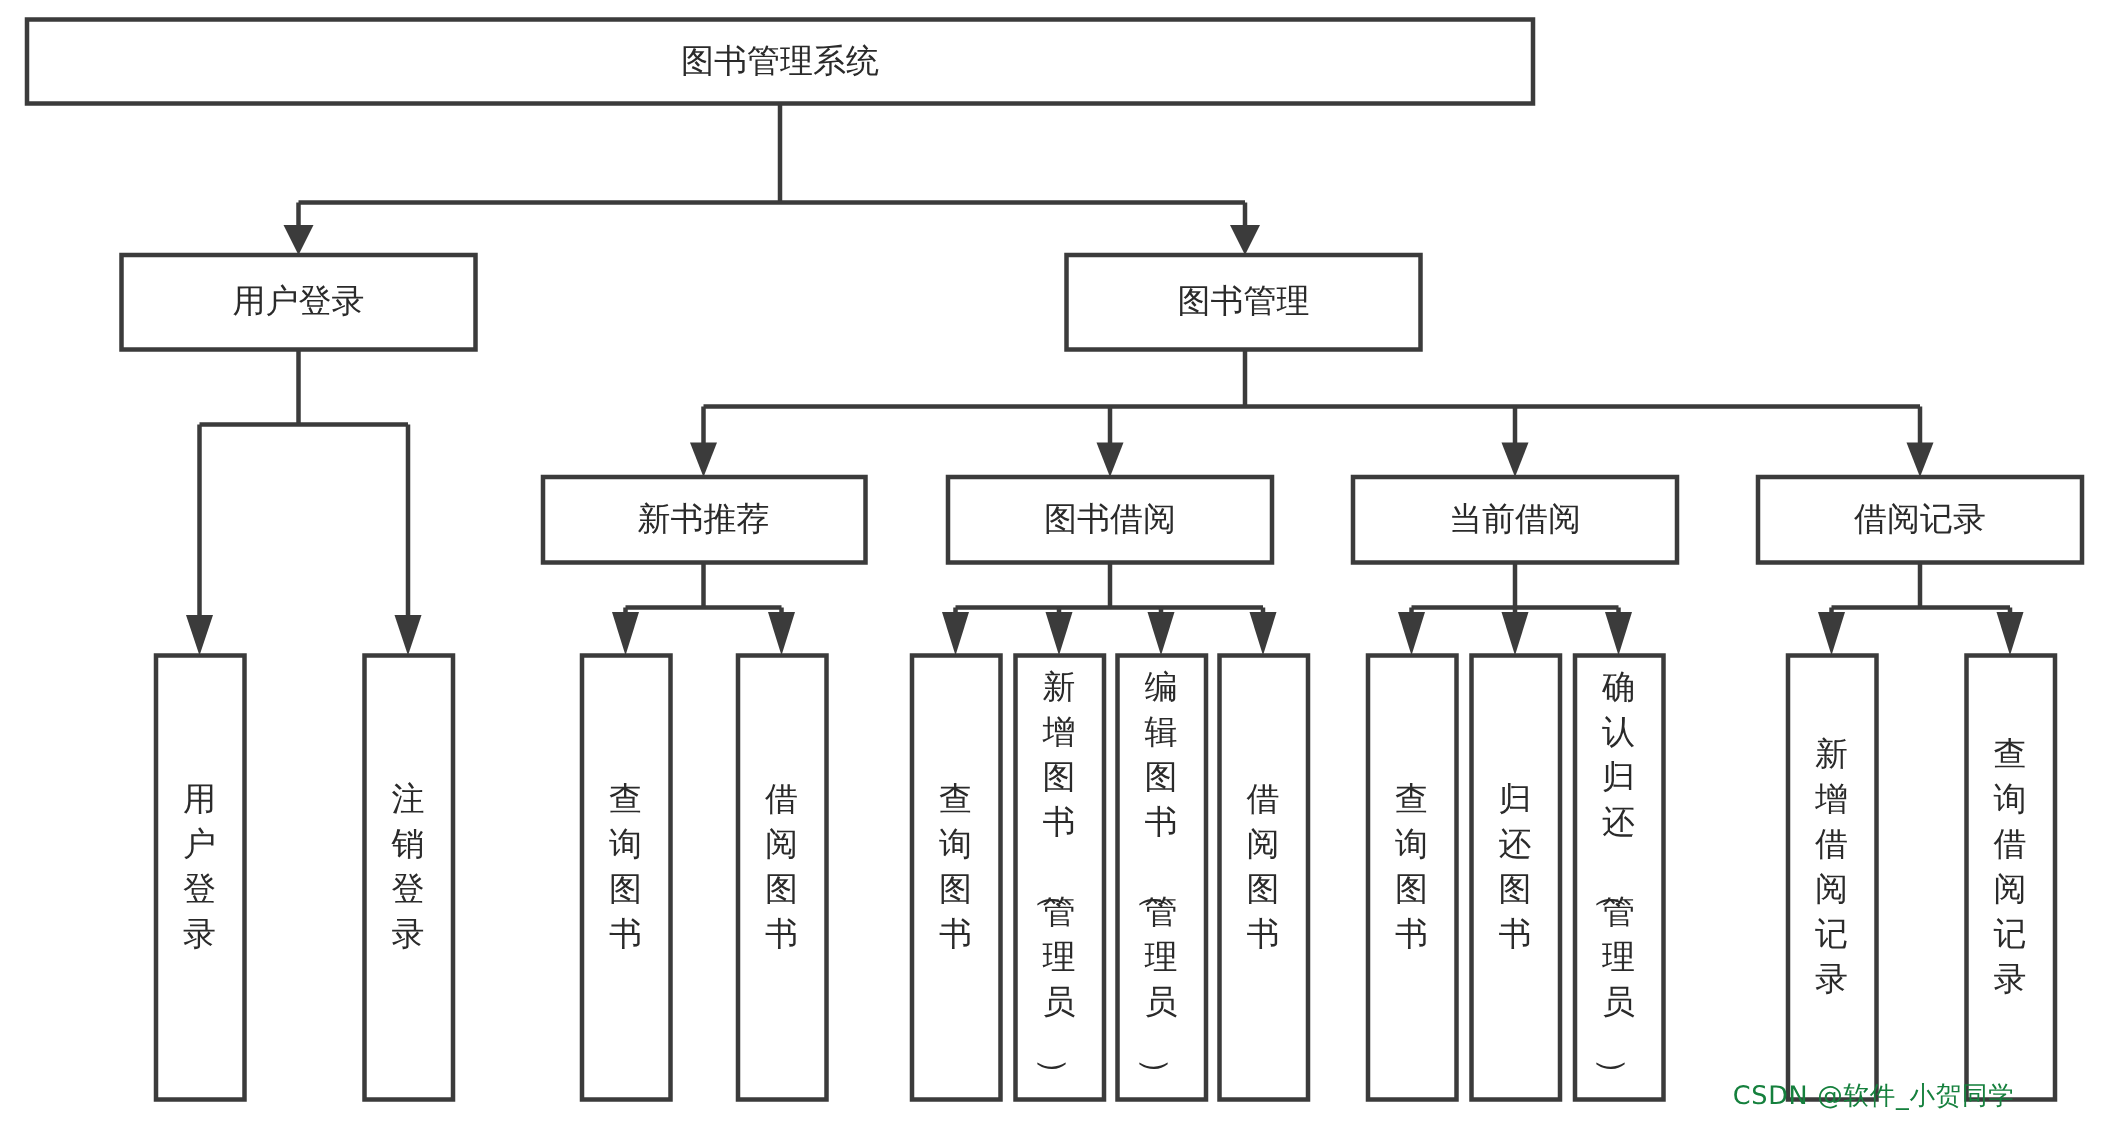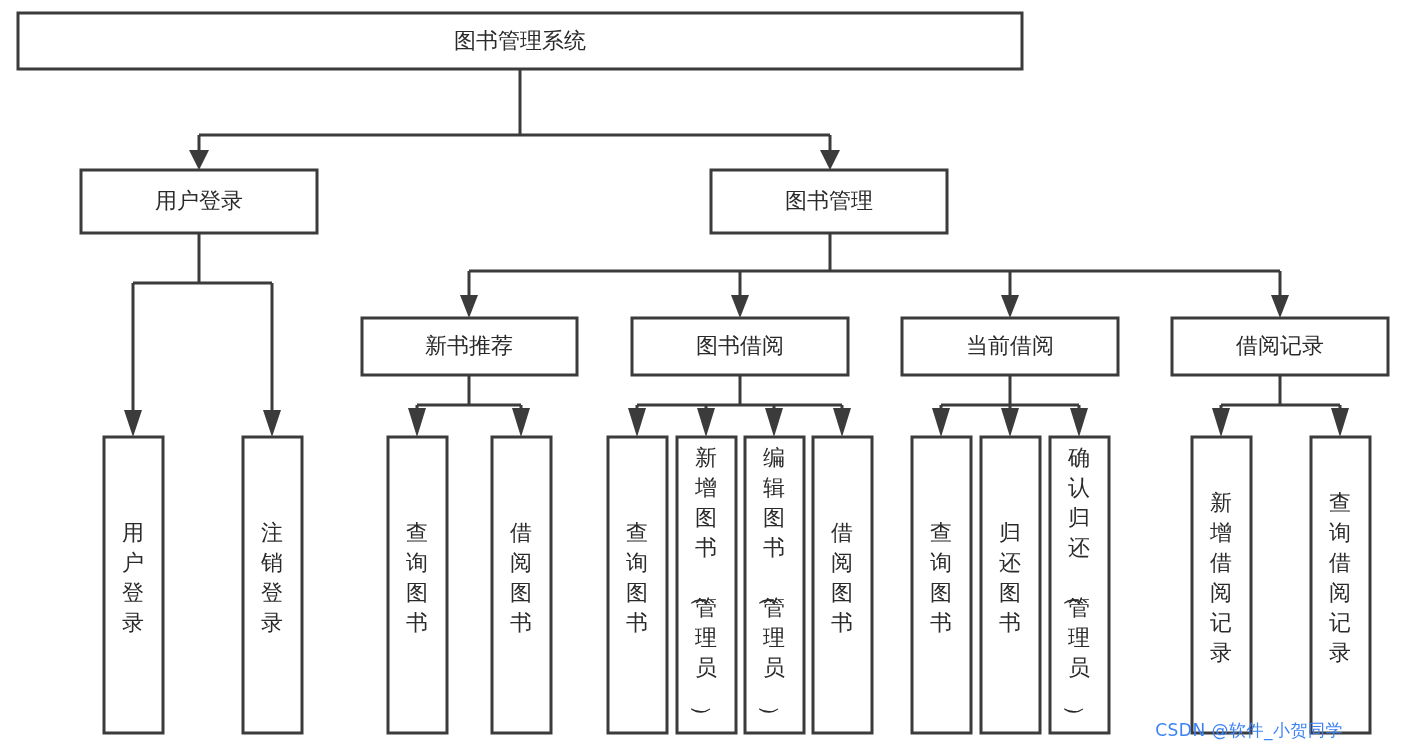--- a/index.html
+++ b/index.html
@@ -52,21 +52,21 @@
   .node-label-vertical {
     fill: #2a2a2a;
     font-family: "DejaVu Sans", "Liberation Sans", sans-serif;
     font-size: 22px;
     text-anchor: middle;
   }
   .watermark {
     position: absolute;
     right: 8px;
     bottom: 5px;
-    color: #3b82f6;
+    color: #15803d;
     font-size: 17px;
     font-family: "DejaVu Sans", "Liberation Sans", sans-serif;
     white-space: nowrap;
     letter-spacing: 0.5px;
   }
 </style>
 </head>
 <body>
 
 <div id="diagram-root">

